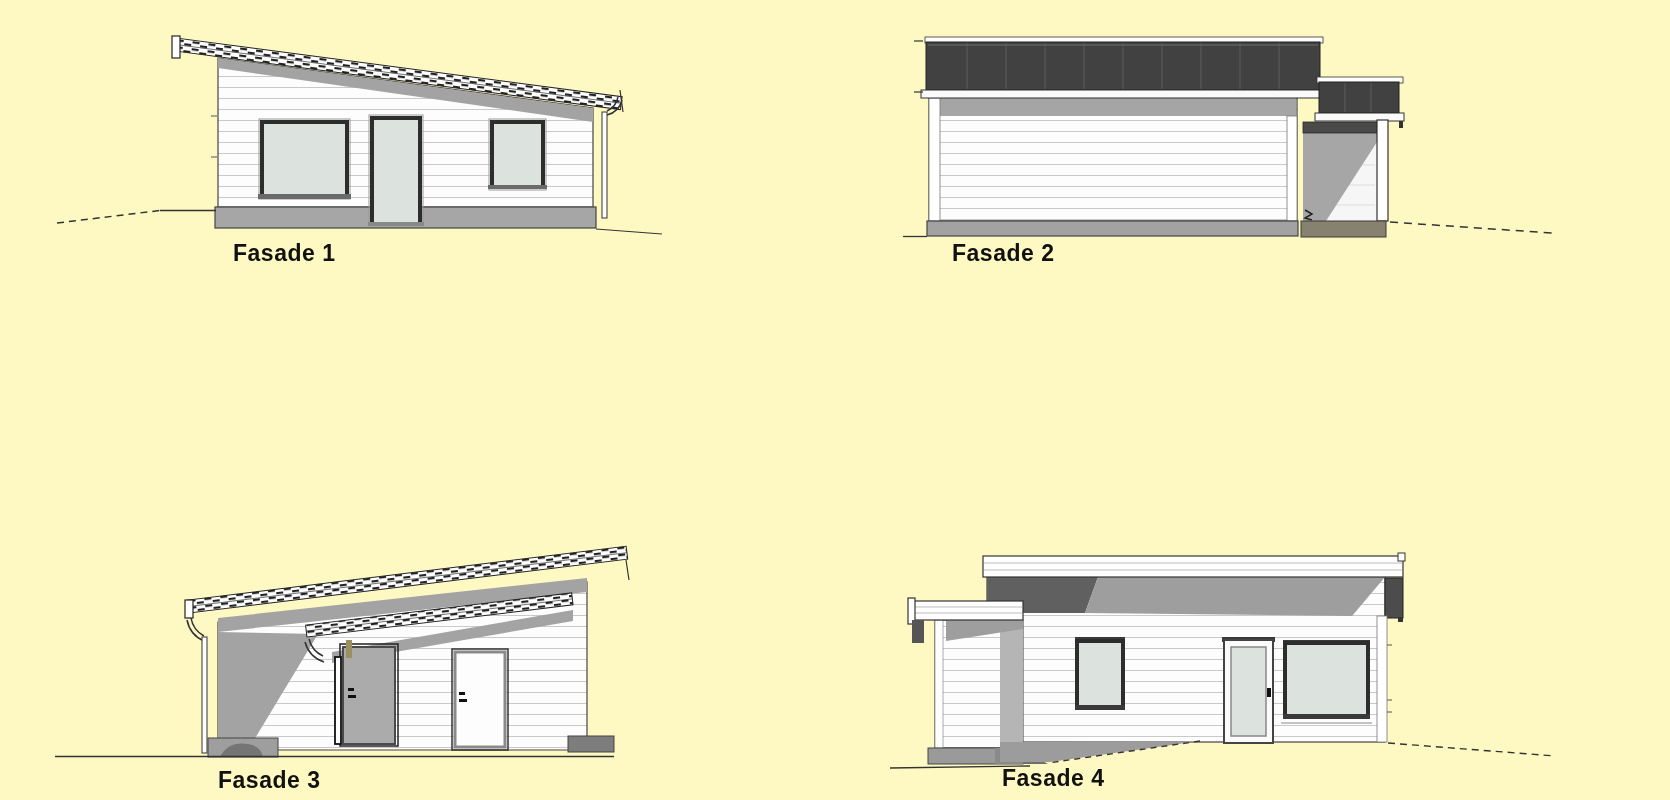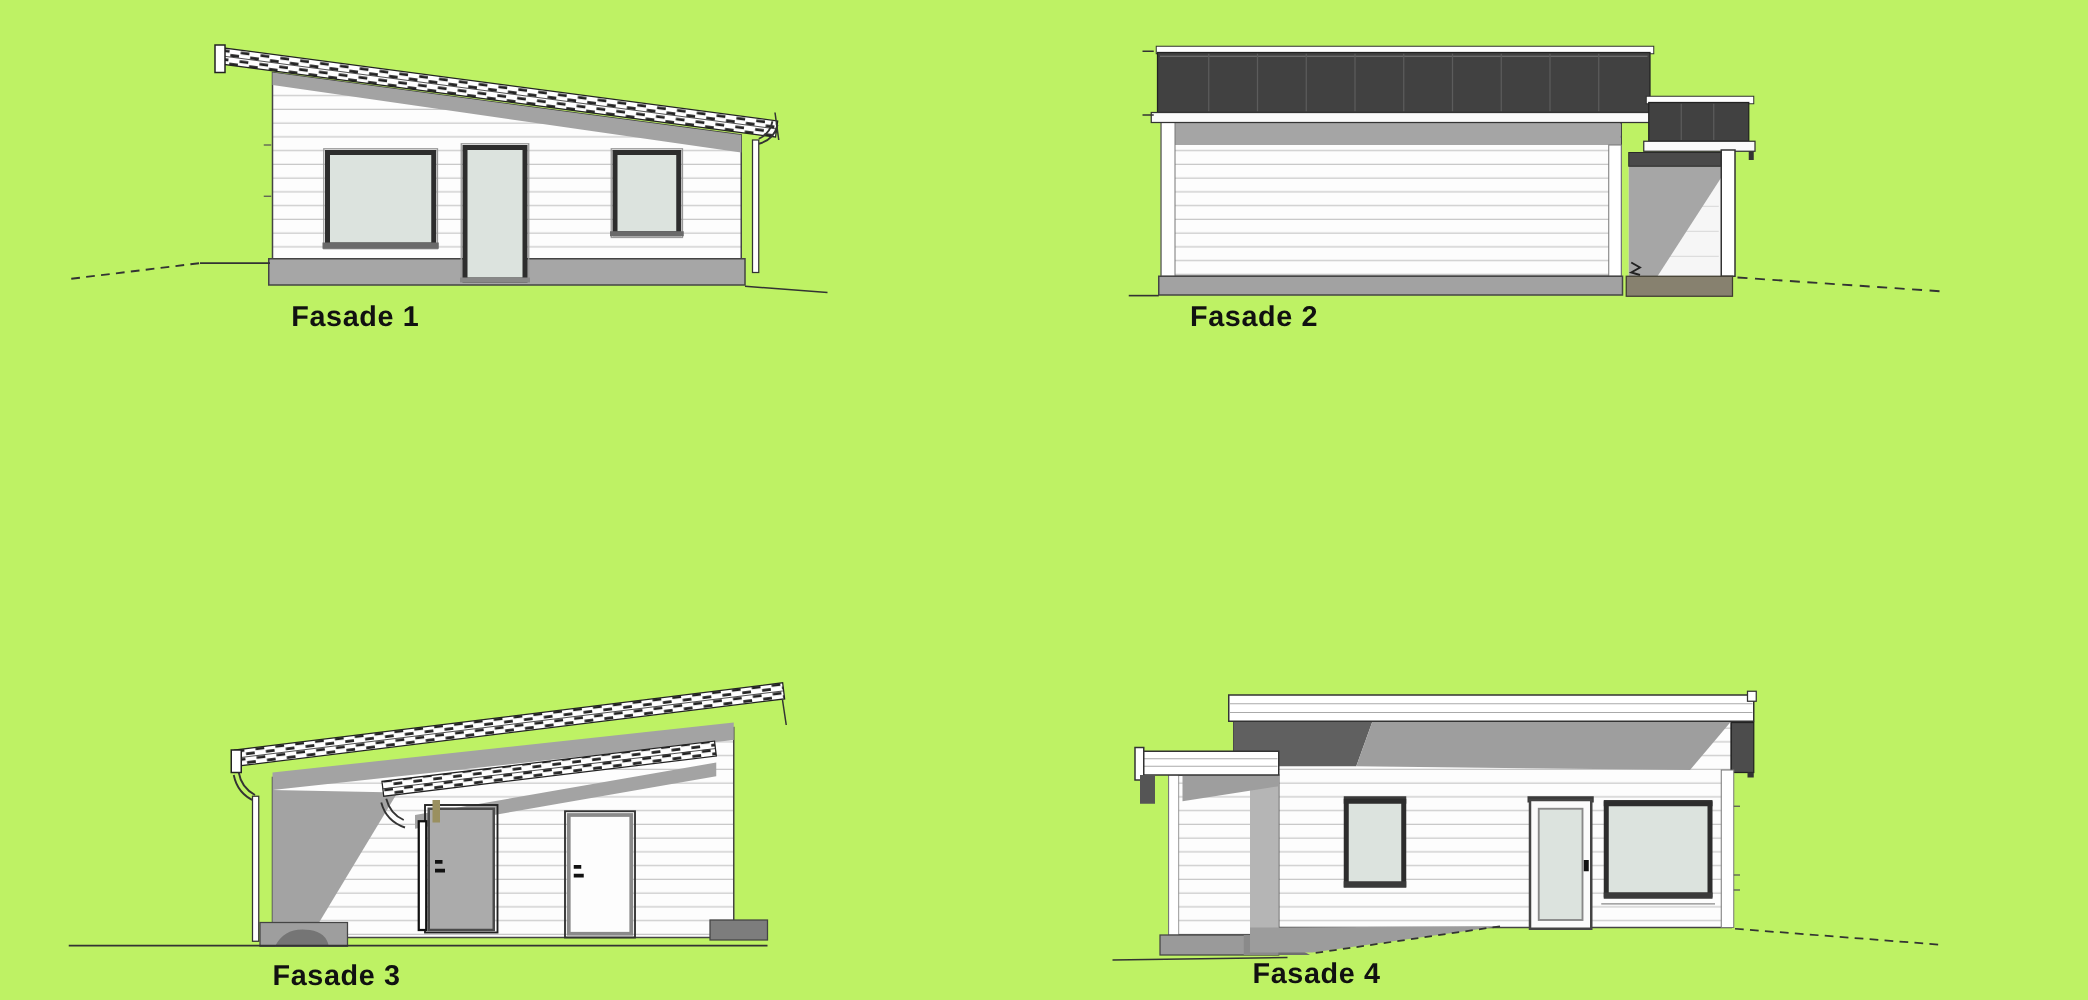--- a/index.html
+++ b/index.html
@@ -1,19 +1,19 @@
 <!DOCTYPE html>
 <html><head>
 <meta charset="utf-8">
 <style>
   html,body{margin:0;padding:0;background:#ffffff;}
   .sheet{
     position:relative;
     width:1670px;height:800px;
-    background:#bef264;
+    background:#fef9c3;
     font-family:"Liberation Sans", sans-serif;
     overflow:hidden;
   }
   svg{display:block;}
   text.facade-label{
     font-family:"Liberation Sans", sans-serif;
     font-weight:bold;
     font-size:23px;
     fill:#111111;
     letter-spacing:0.5px;

